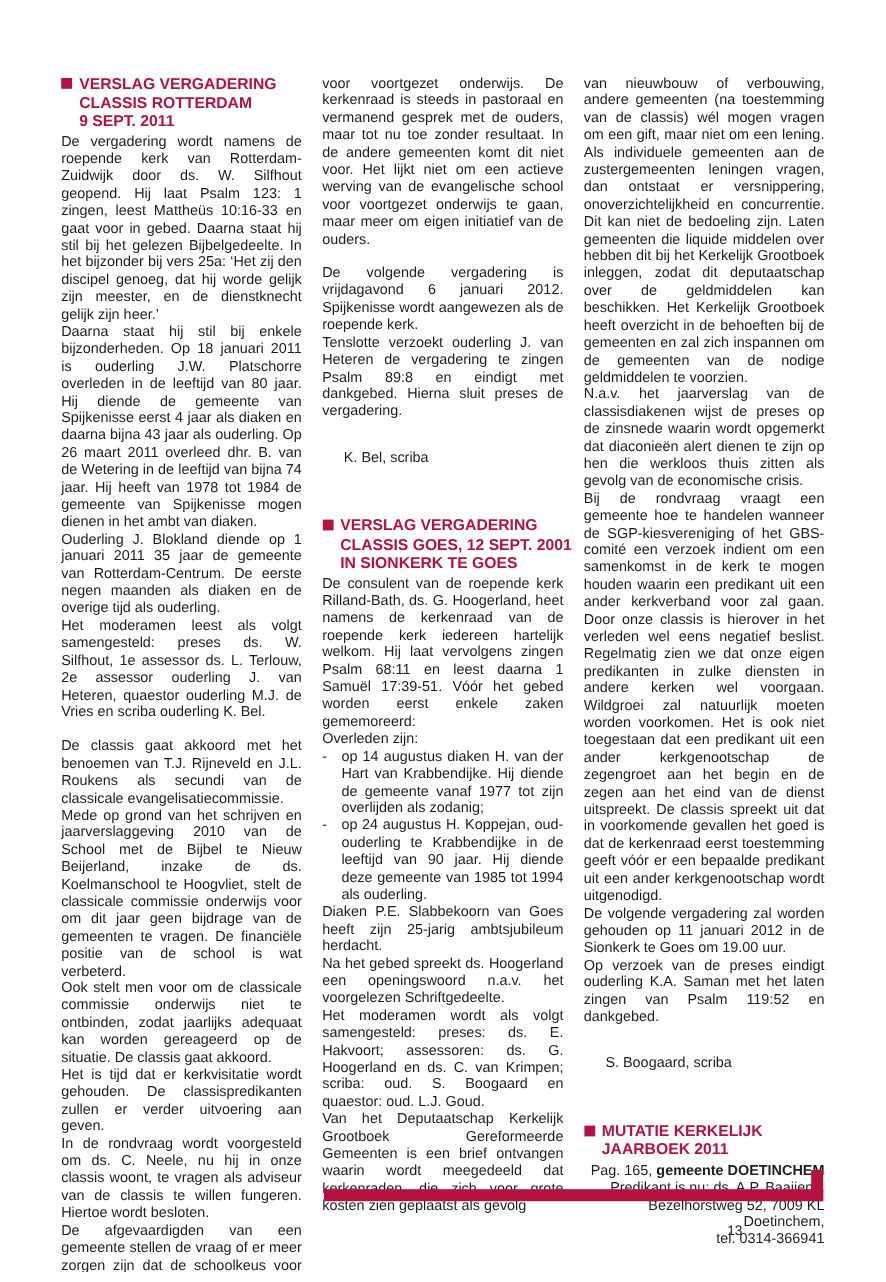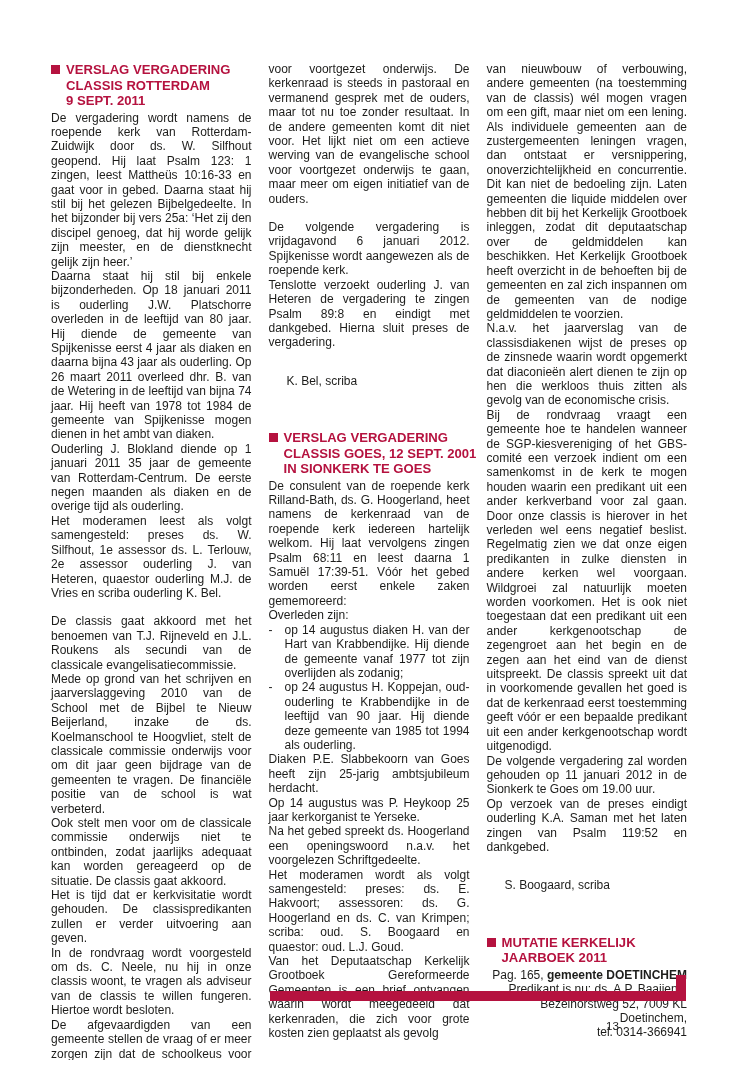--- a/index.html
+++ b/index.html
@@ -76,21 +76,20 @@
         <p class="para">Overleden zijn:</p>
         <div class="li">
           <span class="li-dash">-</span>
           <span class="li-text">op 14 augustus diaken H. van der Hart van Krabbendijke. Hij diende de gemeente vanaf 1977 tot zijn overlijden als zodanig;</span>
         </div>
         <div class="li">
           <span class="li-dash">-</span>
           <span class="li-text">op 24 augustus H. Koppejan, oud-ouderling te Krabbendijke in de leeftijd van 90 jaar. Hij diende deze gemeente van 1985 tot 1994 als ouderling.</span>
         </div>
         <p class="para">Diaken P.E. Slabbekoorn van Goes heeft zijn 25-jarig ambtsjubileum herdacht.</p>
-        <p class="para">Op 14 augustus was P. Heykoop 25 jaar kerkorganist te Yerseke.</p>
         <p class="para">Na het gebed spreekt ds. Hoogerland een openingswoord n.a.v. het voorgelezen Schriftgedeelte.</p>
         <p class="para">Het moderamen wordt als volgt samengesteld: preses: ds. E. Hakvoort; assessoren: ds. G. Hoogerland en ds. C. van Krimpen; scriba: oud. S. Boogaard en quaestor: oud. L.J. Goud.</p>
         <p class="para">Van het Deputaatschap Kerkelijk Grootboek Gereformeerde Gemeenten is een brief ontvangen waarin wordt meegedeeld dat kerkenraden, die zich voor grote kosten zien geplaatst als gevolg</p>
       </div>
     <div class="col">
         <p class="para">van nieuwbouw of verbouwing, andere gemeenten (na toestemming van de classis) wél mogen vragen om een gift, maar niet om een lening. Als individuele gemeenten aan de zustergemeenten leningen vragen, dan ontstaat er versnippering, onoverzichtelijkheid en concurrentie. Dit kan niet de bedoeling zijn. Laten gemeenten die liquide middelen over hebben dit bij het Kerkelijk Grootboek inleggen, zodat dit deputaatschap over de geldmiddelen kan beschikken. Het Kerkelijk Grootboek heeft overzicht in de behoeften bij de gemeenten en zal zich inspannen om de gemeenten van de nodige geldmiddelen te voorzien.</p>
         <p class="para">N.a.v. het jaarverslag van de classisdiakenen wijst de preses op de zinsnede waarin wordt opgemerkt dat diaconieën alert dienen te zijn op hen die werkloos thuis zitten als gevolg van de economische crisis.</p>
         <p class="para">Bij de rondvraag vraagt een gemeente hoe te handelen wanneer de SGP-kiesvereniging of het GBS-comité een verzoek indient om een samenkomst in de kerk te mogen houden waarin een predikant uit een ander kerkverband voor zal gaan. Door onze classis is hierover in het verleden wel eens negatief beslist. Regelmatig zien we dat onze eigen predikanten in zulke diensten in andere kerken wel voorgaan. Wildgroei zal natuurlijk moeten worden voorkomen. Het is ook niet toegestaan dat een predikant uit een ander kerkgenootschap de zegengroet aan het begin en de zegen aan het eind van de dienst uitspreekt. De classis spreekt uit dat in voorkomende gevallen het goed is dat de kerkenraad eerst toestemming geeft vóór er een bepaalde predikant uit een ander kerkgenootschap wordt uitgenodigd.</p>
         <p class="para">De volgende vergadering zal worden gehouden op 11 januari 2012 in de Sionkerk te Goes om 19.00 uur.</p>
         <p class="para">Op verzoek van de preses eindigt ouderling K.A. Saman met het laten zingen van Psalm 119:52 en dankgebed.</p>

